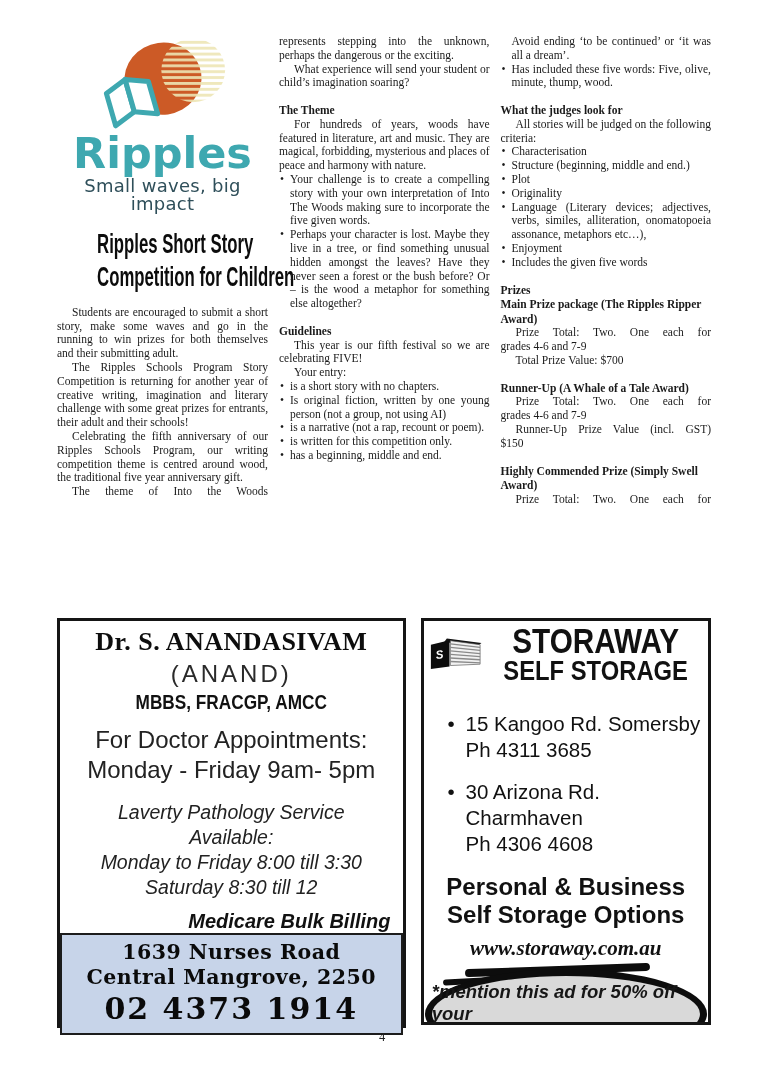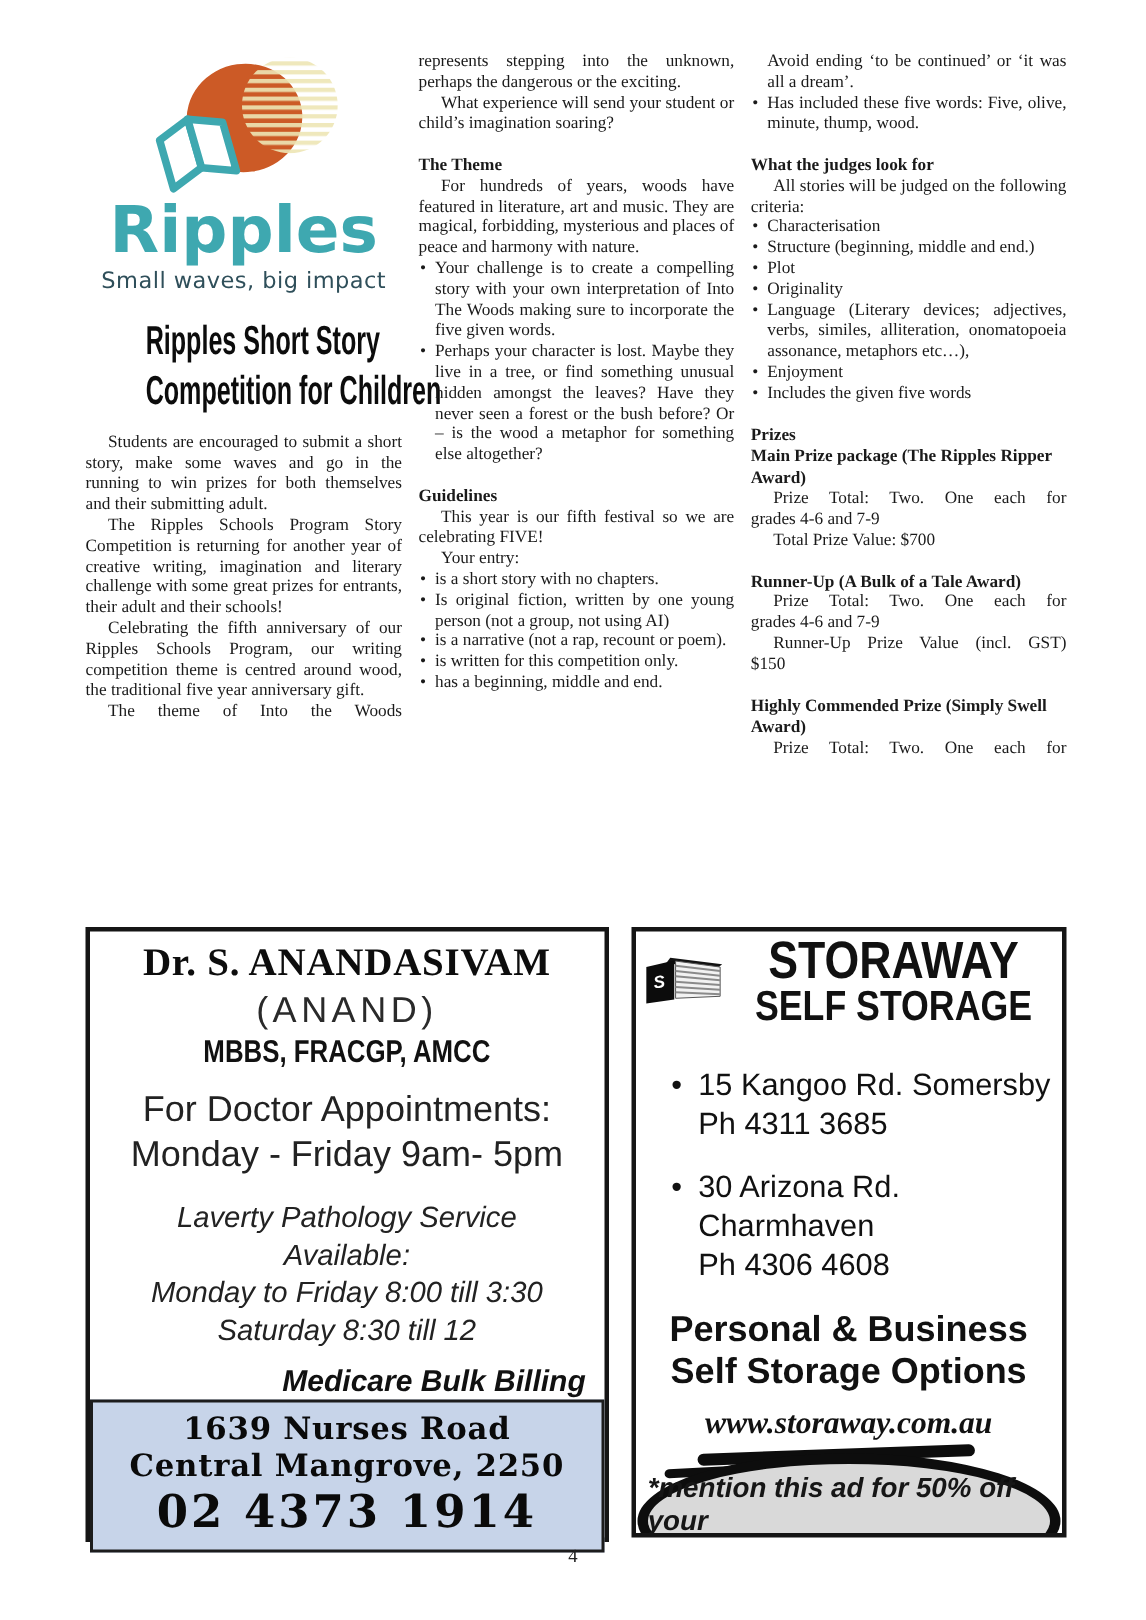--- a/index.html
+++ b/index.html
@@ -21,21 +21,21 @@
   .bullet.nomark::before { content:""; }
 
   
   .logo-block { text-align:center; }
   .brand {
     font-family:"DejaVu Sans", sans-serif; font-weight:bold;
     font-size:43px; line-height:44px; color:#3EA8B0; letter-spacing:0px;
     margin-top:-2px;
   }
   .tagline {
-    font-family:"DejaVu Sans", sans-serif; font-size:15px; line-height:18px;
+    font-family:"DejaVu Sans", sans-serif; font-size:18px; line-height:18px;
     color:#2F4F5A; letter-spacing:0.3px; margin-top:2px;
   }
   .story-title {
     margin-top:15px; text-align:center;
     font-family:"Liberation Sans", sans-serif; font-weight:800;
     font-size:27px; line-height:33px; color:#0c0c0c;
     transform:scaleX(0.62); transform-origin:center;
     white-space:nowrap;
   }
   .body1 { margin-top:12px; }
@@ -152,21 +152,21 @@
       <div class="bullet">Plot</div>
       <div class="bullet">Originality</div>
       <div class="bullet">Language (Literary devices; adjectives, verbs, similes, alliteration, onomatopoeia assonance, metaphors etc…),</div>
       <div class="bullet">Enjoyment</div>
       <div class="bullet">Includes the given five words</div>
       <div class="bh gap">Prizes</div>
       <div class="bh">Main Prize package (The Ripples Ripper Award)</div>
       <p class="ind spread">Prize Total: Two. One each for</p>
       <p>grades 4-6 and 7-9</p>
       <p class="ind">Total Prize Value: $700</p>
-      <div class="bh gap">Runner-Up (A Bulk of a Tale Award)</div>
+      <div class="bh gap">Runner-Up (A Whale of a Tale Award)</div>
       <p class="ind spread">Prize Total: Two. One each for</p>
       <p>grades 4-6 and 7-9</p>
       <p class="ind spread">Runner-Up Prize Value (incl. GST)</p>
       <p>$150</p>
       <div class="bh gap">Highly Commended Prize (Simply Swell Award)</div>
       <p class="ind spread">Prize Total: Two. One each for</p>
     </div>
   </div>
 
   <div class="ads">

